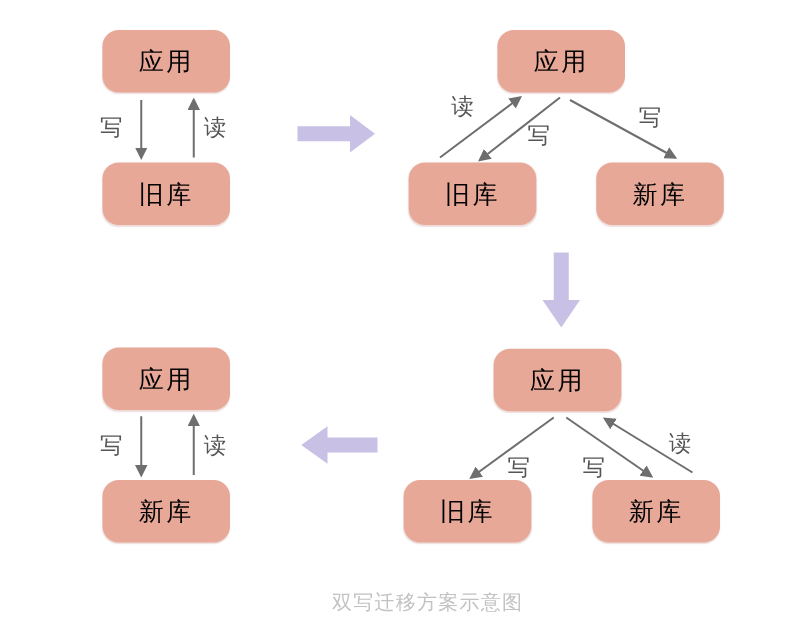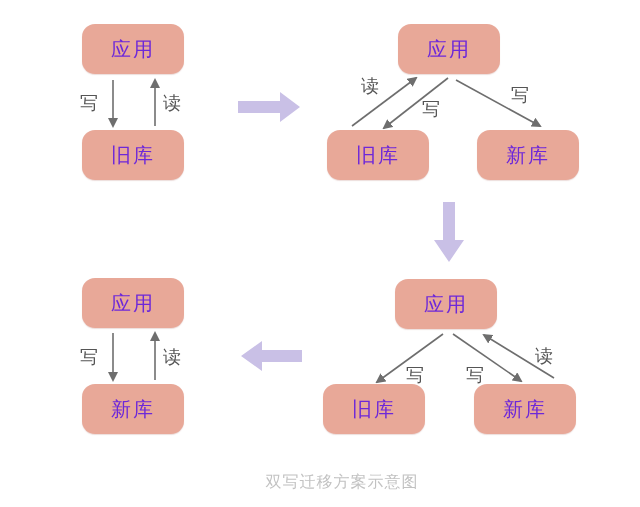--- a/index.html
+++ b/index.html
@@ -1,19 +1,19 @@
 <!DOCTYPE html>
 <html><head>
   <meta charset="utf-8">
   <style>
     html, body { margin: 0; padding: 0; background: #ffffff; }
     body { width: 640px; height: 507px; position: relative; overflow: hidden;
            font-family: "DejaVu Sans", sans-serif; }
     .node { position: absolute; width: 102px; height: 50px; border-radius: 13px;
-            background: #e8a898; color: #6d28d9; font-size: 20px;
+            background: #e8a898; color: #000000; font-size: 20px;
             display: flex; align-items: center; justify-content: center;
             letter-spacing: 2px; box-shadow: 0 1px 1px rgba(180,120,110,0.25); }
     .lbl { position: absolute; font-size: 18px; color: #555555; line-height: 1; }
     svg.layer { position: absolute; left: 0; top: 0; }
     .caption { position: absolute; left: 0; width: 640px; top: 472px; text-align: center;
                font-size: 16px; color: #c2c2c2; letter-spacing: 1px; margin-left: 22px; }
   </style>
 </head>
 <body>
 

